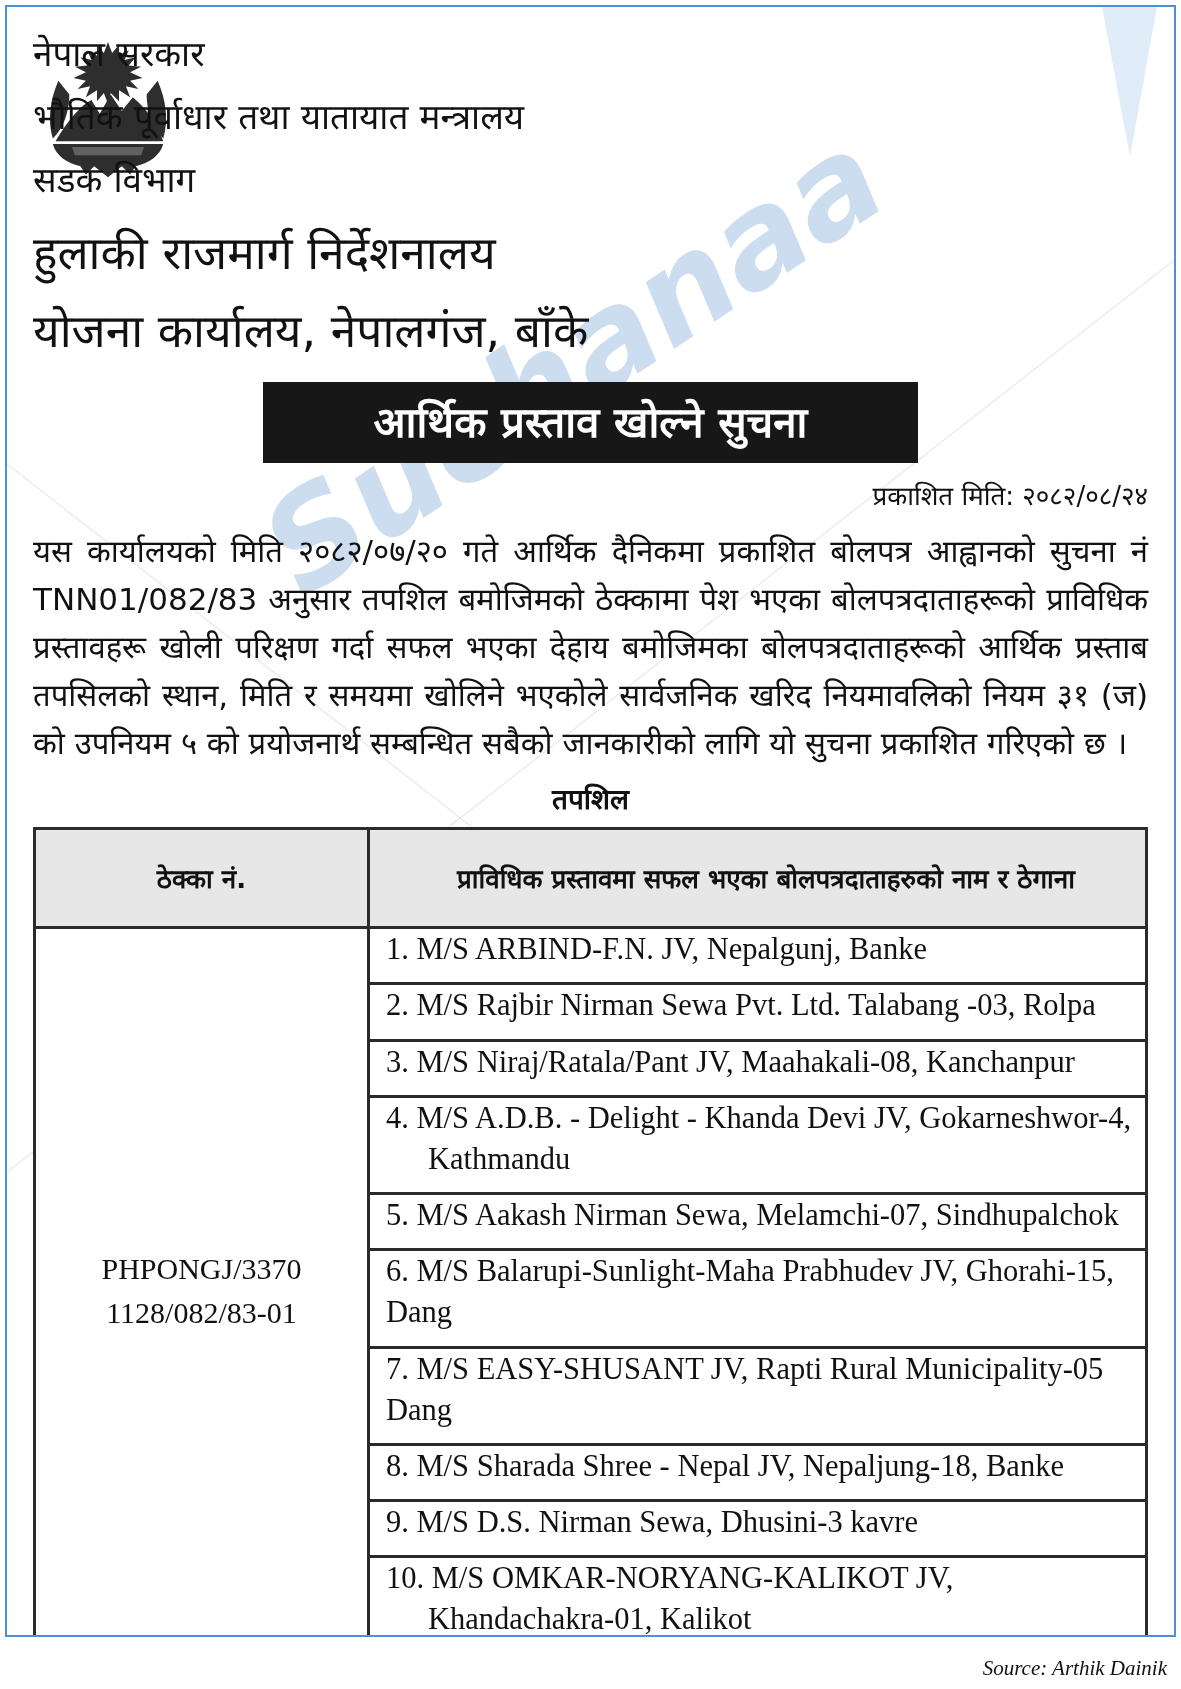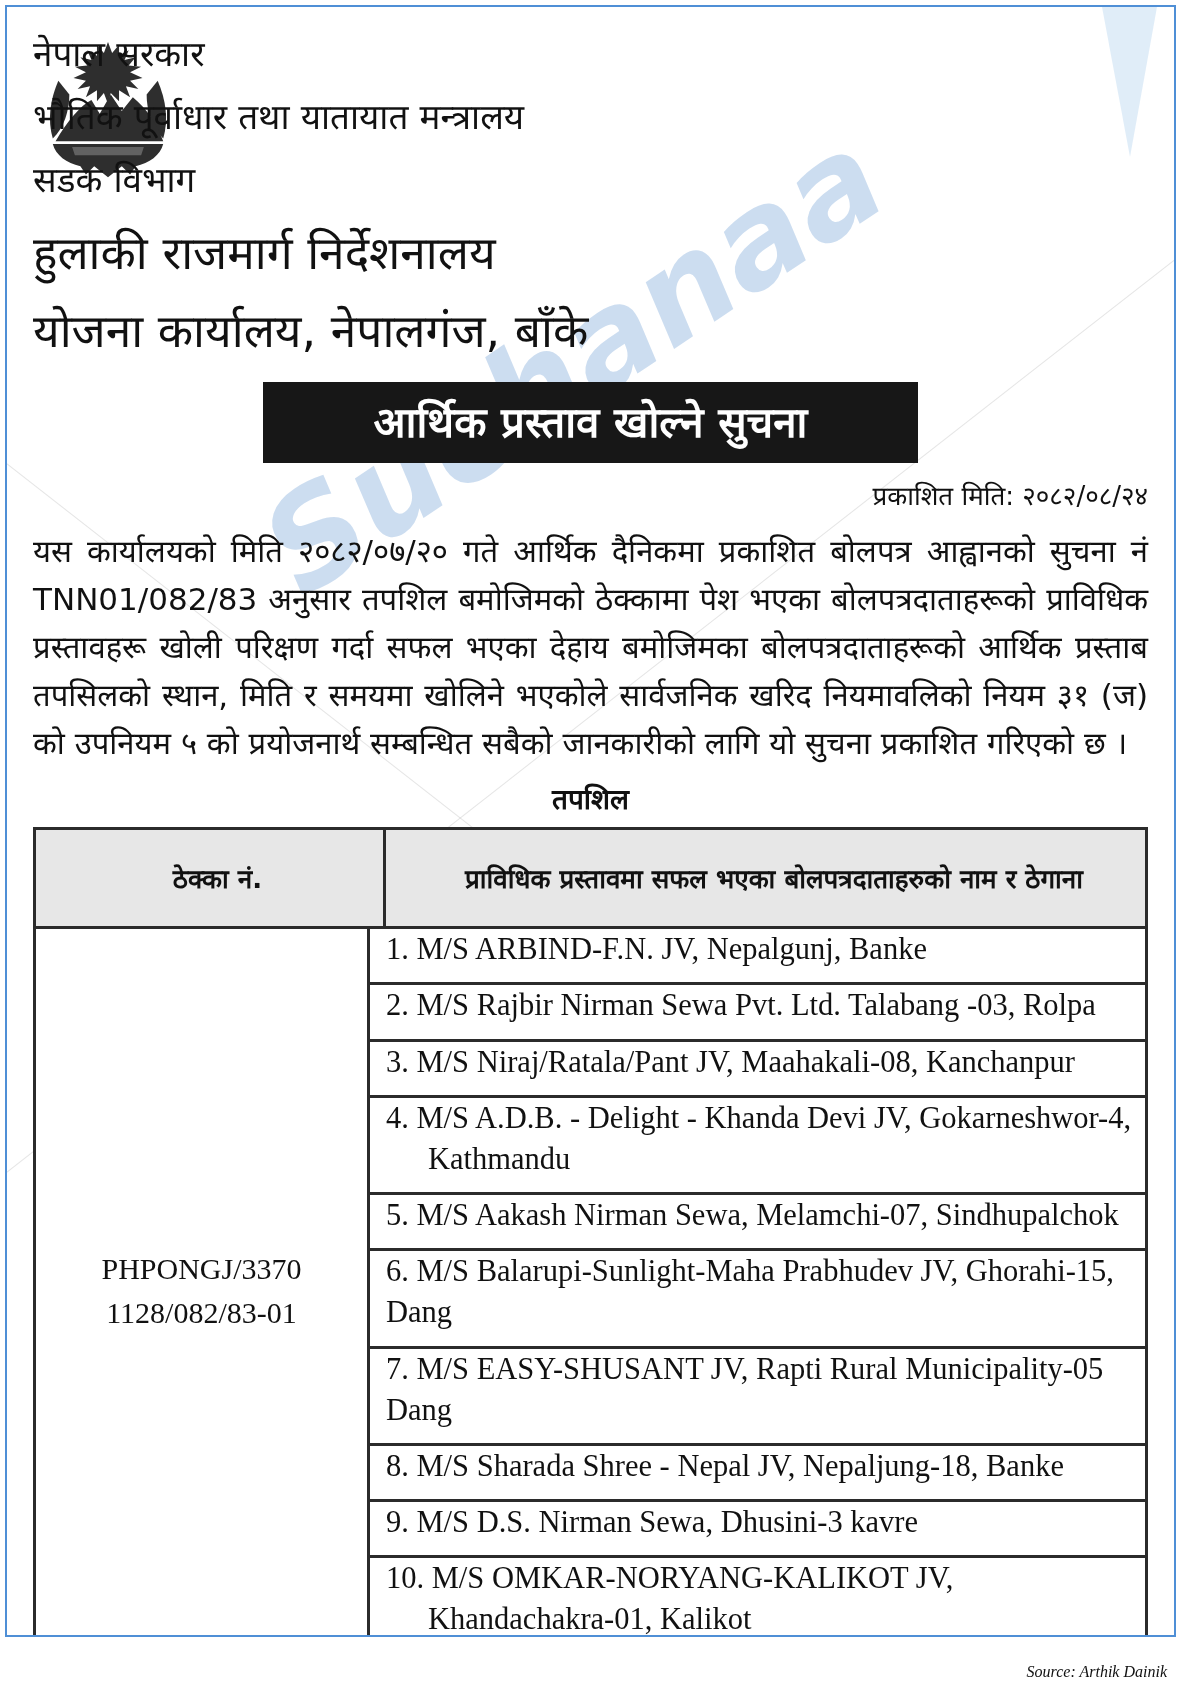--- a/index.html
+++ b/index.html
@@ -48,34 +48,34 @@
   
   .para {
     margin-top: 14px; font-size: 31px; line-height: 1.55; text-align: justify;
     font-family: "DejaVu Sans", sans-serif;
   }
   .details-heading { text-align: center; font-size: 28px; font-weight: bold; font-family: "DejaVu Sans", sans-serif; margin: 12px 0 10px 0; }
 
   
   .tbl { border: 3px solid #2b2b2b; background: #fff; }
   .tbl-header { display: flex; background: #e7e7e7; border-bottom: 3px solid #2b2b2b; font-family: "DejaVu Sans", sans-serif; font-weight: bold; font-size: 26px; }
-  .th-contract { width: 334px; border-right: 3px solid #2b2b2b; display: flex; align-items: center; justify-content: center; padding: 30px 6px; margin-left: 16px; }
+  .th-contract { width: 334px; border-right: 3px solid #2b2b2b; display: flex; align-items: center; justify-content: center; padding: 30px 6px; }
   .th-bidders { flex: 1; display: flex; align-items: center; justify-content: center; padding: 14px 6px; margin-left: 17px; }
   .tbl-body { display: flex; }
   .td-contract {
     width: 334px; border-right: 3px solid #2b2b2b; display: flex; flex-direction: column;
     align-items: center; justify-content: center; font-size: 30px; line-height: 1.45;
   }
   .bidder-col { flex: 1; }
   .bidder-row { border-bottom: 3px solid #2b2b2b; font-size: 30.5px; padding: 0 10px 12px 16px; line-height: 1.35; }
   .bidder-row.indent2 { padding-left: 58px; text-indent: -42px; }
   .bidder-row:last-child { border-bottom: none; }
   .source-credit {
     position: absolute; right: 14px; bottom: 8px; font-style: italic;
-    font-size: 16px; font-family: "Liberation Serif", serif; z-index: 3; margin-left: 34px;
+    font-size: 21px; font-family: "Liberation Serif", serif; z-index: 3; margin-left: 34px;
   }
 </style>
 </head>
 <body>
 
 <div class="page-frame">
 
   <div class="wm-layer">
     <div class="wm-line l1"></div>
     <div class="wm-line l2"></div>

